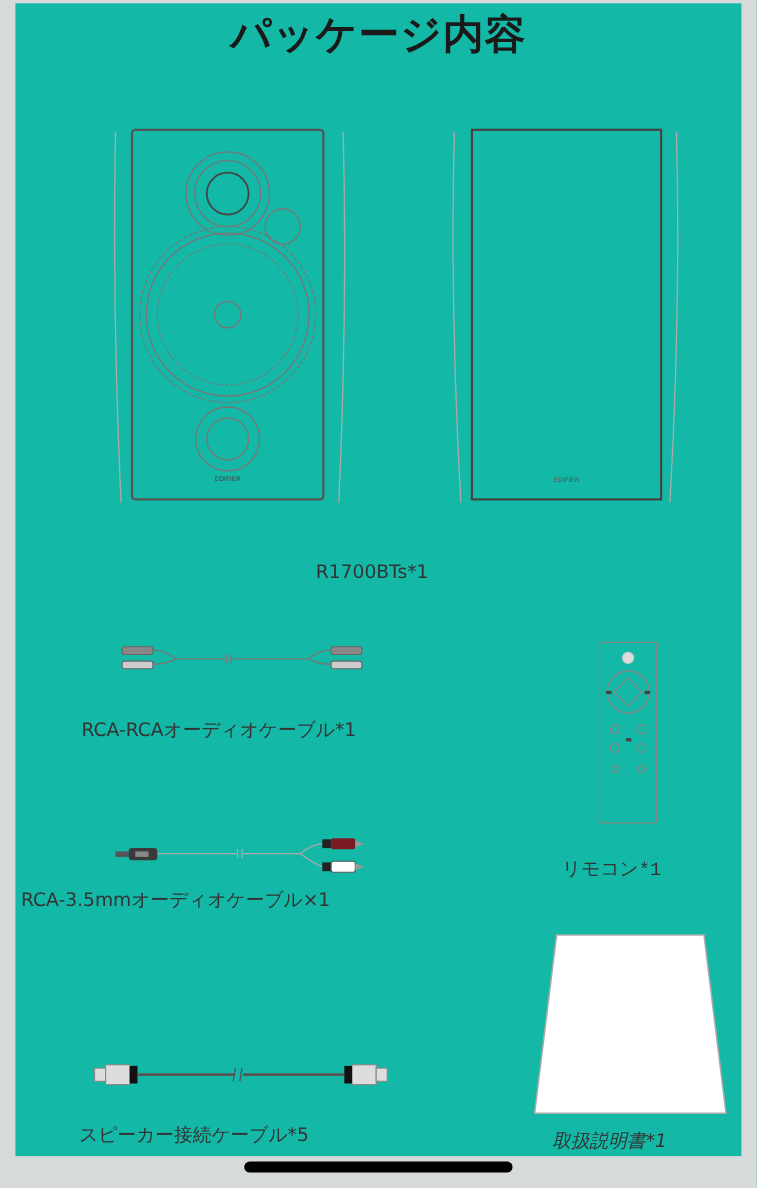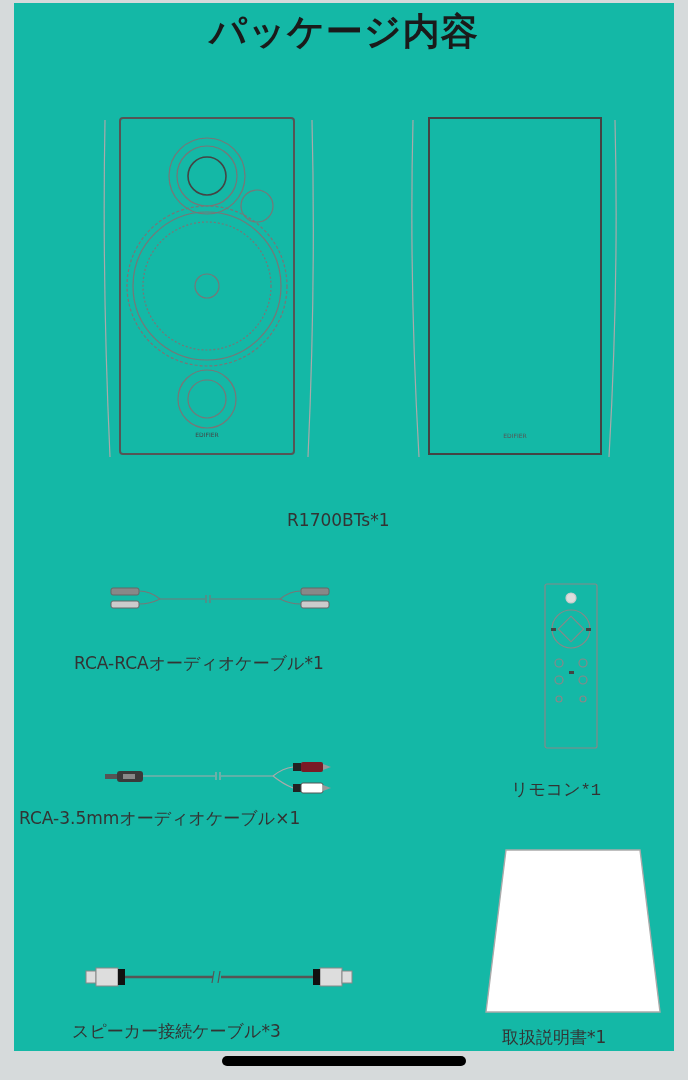--- a/index.html
+++ b/index.html
@@ -141,16 +141,16 @@
   <rect x="229" y="4" width="7" height="16" fill="#111"></rect>
   <g stroke="#555" stroke-width="2.5" fill="none">
     <line x1="41" y1="12" x2="129" y2="12"></line>
     <line x1="137" y1="12" x2="229" y2="12"></line>
   </g>
   <g stroke="#555" stroke-width="1.2">
     <line x1="130" y1="6" x2="128" y2="18"></line>
     <line x1="136" y1="6" x2="134" y2="18"></line>
   </g>
 </svg>
-<div class="lbl" style="left:72px;top:1020px;">スピーカー接続ケーブル*3</div>
-<div class="lbl" style="left:502px;top:1026px;">取扱説明書*1</div>
+<div class="lbl" style="left:72px;top:1020px;">スピーカー接続ケーブル*5</div>
+<div class="lbl" style="left:502px;top:1026px;font-style:italic;">取扱説明書*1</div>
 
 <div class="home-indicator"></div>
 
 </body></html>

